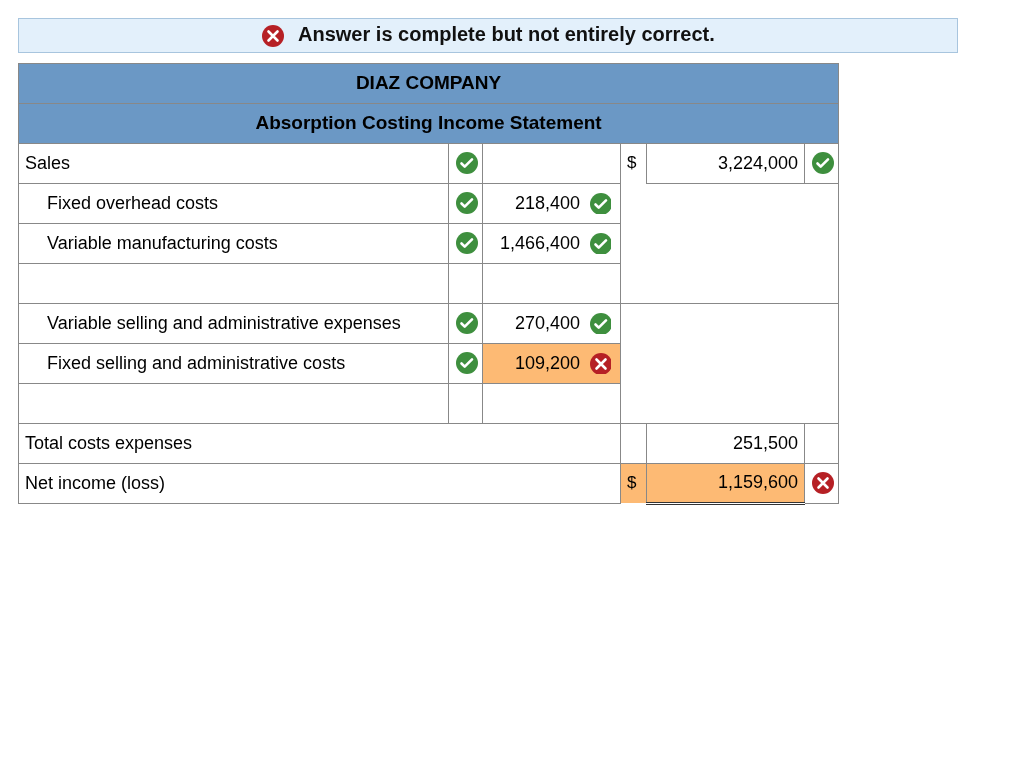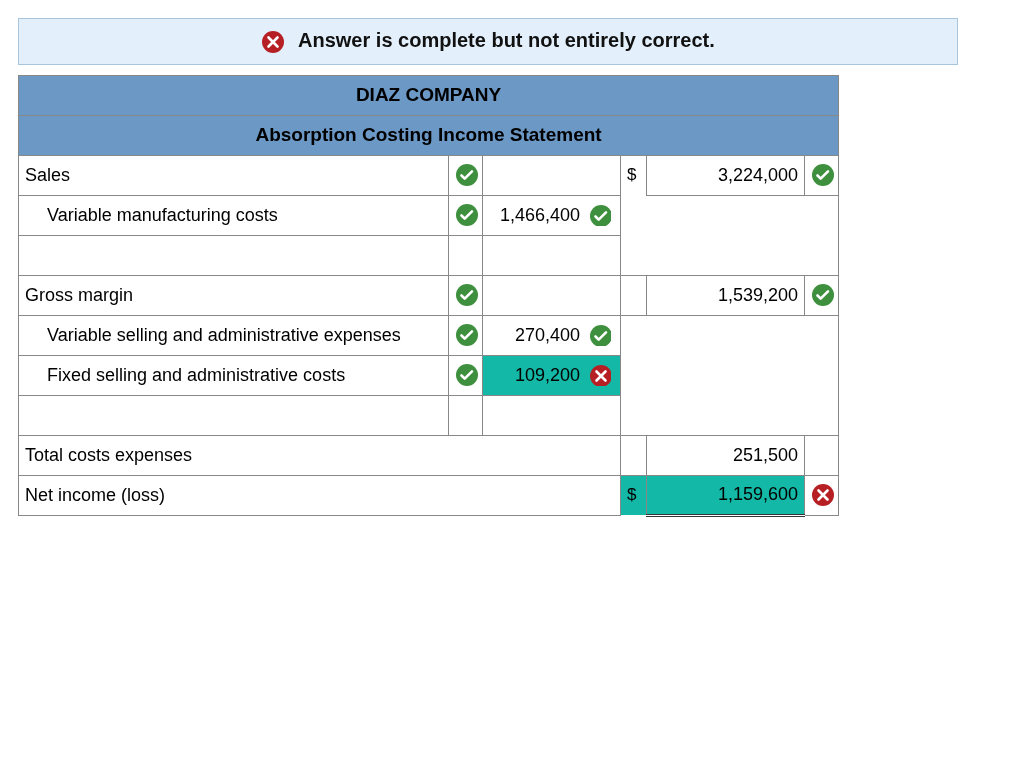--- a/index.html
+++ b/index.html
@@ -9,21 +9,21 @@
     font-family: Arial, Helvetica, sans-serif;
     font-size: 18px;
     color: #000;
     background: #fff;
     width: 1024px;
   }
   .banner {
     width: 940px;
     background: #e3f0fb;
     border: 1px solid #a8c5de;
-    padding: 10px 0;
+    padding: 4px 0;
     text-align: center;
     font-weight: bold;
     font-size: 20px;
     color: #111;
     margin-bottom: 10px;
   }
   .banner .icon { vertical-align: middle; margin-right: 8px; }
   table.sheet {
     border-collapse: collapse;
     width: 820px;
@@ -50,21 +50,21 @@
   .label.indent { padding-left: 28px; }
   .chk { text-align: center; padding: 0; }
   .num { text-align: right; padding-right: 8px; font-variant-numeric: tabular-nums; }
   .numcell { padding: 0; }
   .numwrap { display: flex; align-items: center; height: 100%; }
   .numwrap .v { flex: 1; text-align: right; padding-right: 6px; }
   .numwrap .m { width: 28px; text-align: center; }
   .sym { text-align: left; padding-left: 4px; font-size: 17px; }
   .no-bottom { border-bottom: none !important; }
   .no-top { border-top: none !important; }
-  .wrong-bg { background: #14b8a6; margin-top: 32px; }
+  .wrong-bg { background: #fdba74; margin-top: 32px; }
   .dbl-bottom { border-bottom: 3px double #333 !important; text-align: right; }
   svg.mark { display: inline-block; vertical-align: middle; }
 </style>
 </head>
 <body>
 
 <svg width="0" height="0" style="position:absolute">
   <defs>
     <g id="ok">
       <circle cx="12" cy="12" r="11" fill="#3e8f3e"></circle>
@@ -109,20 +109,35 @@
           </svg></td>
     <td class="num"></td>
     <td class="sym no-bottom">$</td>
     <td class="num no-top">3,224,000</td>
     <td class="chk"><svg class="mark" width="24" height="24">
             <use href="#ok"></use>
           </svg></td>
   </tr>
 
 
+  <tr>
+    <td class="label indent">Fixed overhead costs</td>
+    <td class="chk"><svg class="mark" width="24" height="24">
+            <use href="#ok"></use>
+          </svg></td>
+    <td class="numcell">
+      <div class="numwrap">
+            <span class="v">218,400</span>
+            <span class="m"><svg class="mark" width="22" height="22">
+                <use href="#ok"></use>
+              </svg></span>
+          </div>
+    </td>
+    <td class="num no-top no-bottom" colspan="3"></td>
+  </tr>
 
   <tr>
     <td class="label indent">Variable manufacturing costs</td>
     <td class="chk"><svg class="mark" width="24" height="24">
             <use href="#ok"></use>
           </svg></td>
     <td class="numcell">
       <div class="numwrap">
             <span class="v">1,466,400</span>
             <span class="m"><svg class="mark" width="22" height="22">
@@ -134,32 +149,20 @@
   </tr>
 
   <tr>
     <td class="label"></td>
     <td class="chk"></td>
     <td class="num"></td>
     <td class="num no-top" colspan="3"></td>
   </tr>
 
 
-  <tr>
-    <td class="label">Gross margin</td>
-    <td class="chk"><svg class="mark" width="24" height="24">
-            <use href="#ok"></use>
-          </svg></td>
-    <td class="num no-bottom"></td>
-    <td class="sym"></td>
-    <td class="num">1,539,200</td>
-    <td class="chk"><svg class="mark" width="24" height="24">
-            <use href="#ok"></use>
-          </svg></td>
-  </tr>
 
 
   <tr>
     <td class="label indent">Variable selling and administrative expenses</td>
     <td class="chk"><svg class="mark" width="24" height="24">
             <use href="#ok"></use>
           </svg></td>
     <td class="numcell">
       <div class="numwrap">
             <span class="v">270,400</span>

